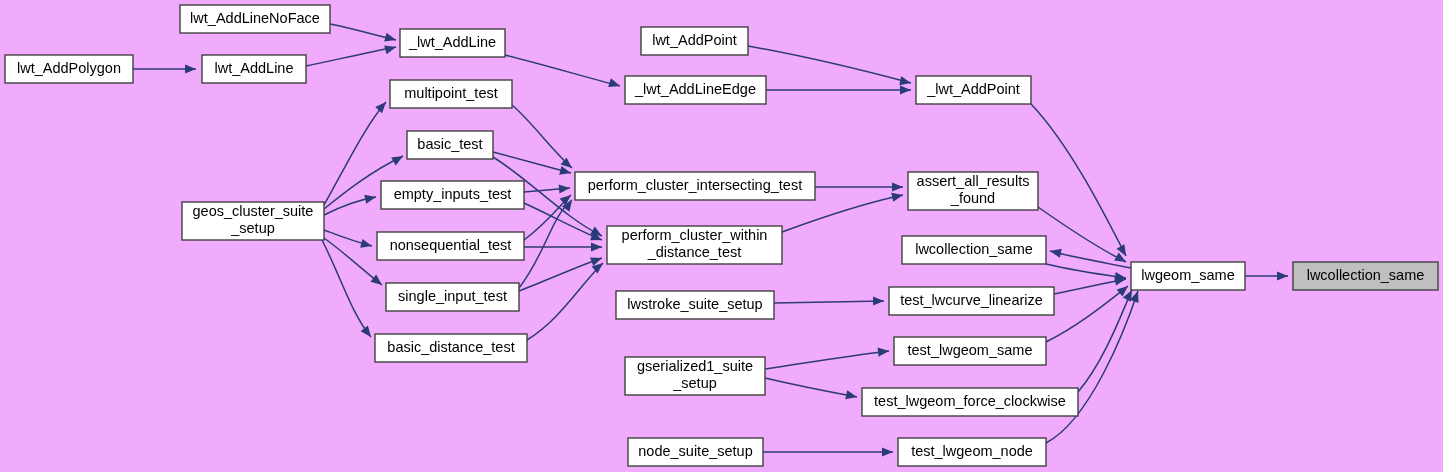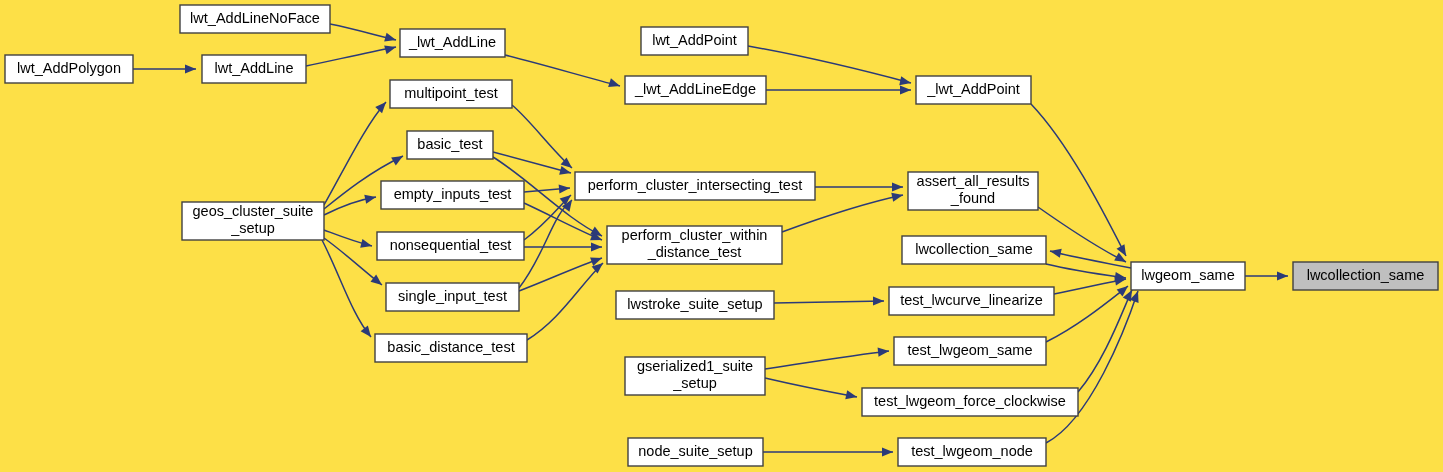--- a/index.html
+++ b/index.html
@@ -4,21 +4,21 @@
 <style>
   html, body {
     margin: 0;
     padding: 0;
     background: #ffffff;
   }
   #graph-root {
     position: relative;
     width: 1443px;
     height: 472px;
-    background: #fde047;
+    background: #f0abfc;
     font-family: "Liberation Sans", sans-serif;
   }
   svg.callgraph {
     display: block;
     width: 1443px;
     height: 472px;
   }
   .node-box {
     fill: #ffffff;
     stroke: #404040;

